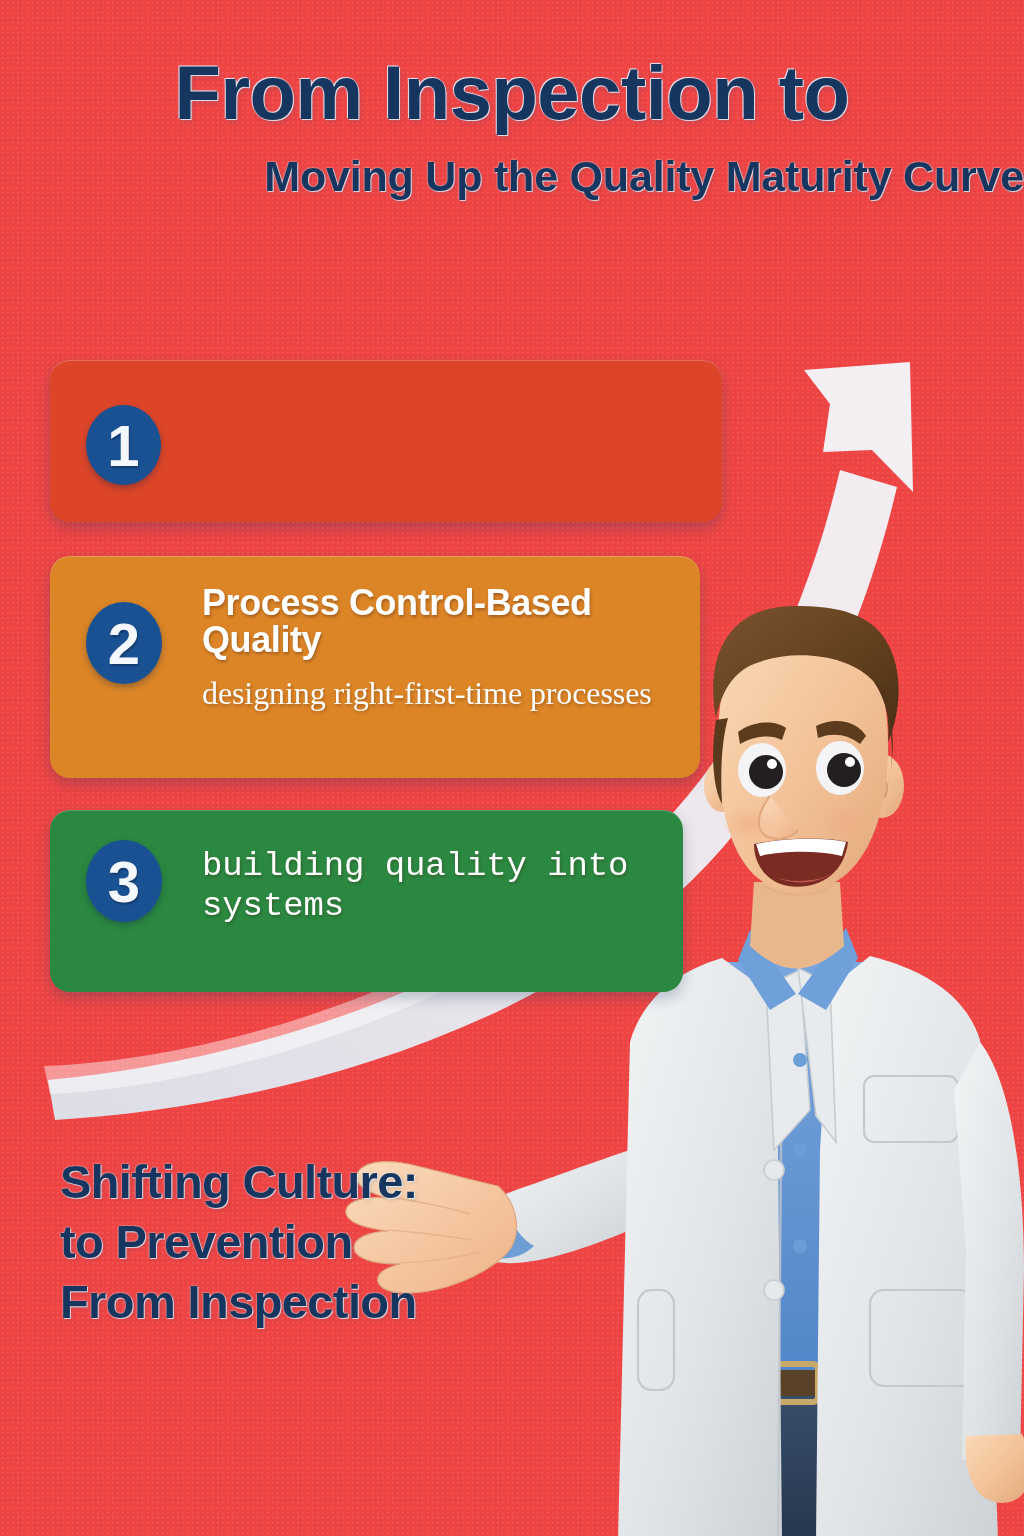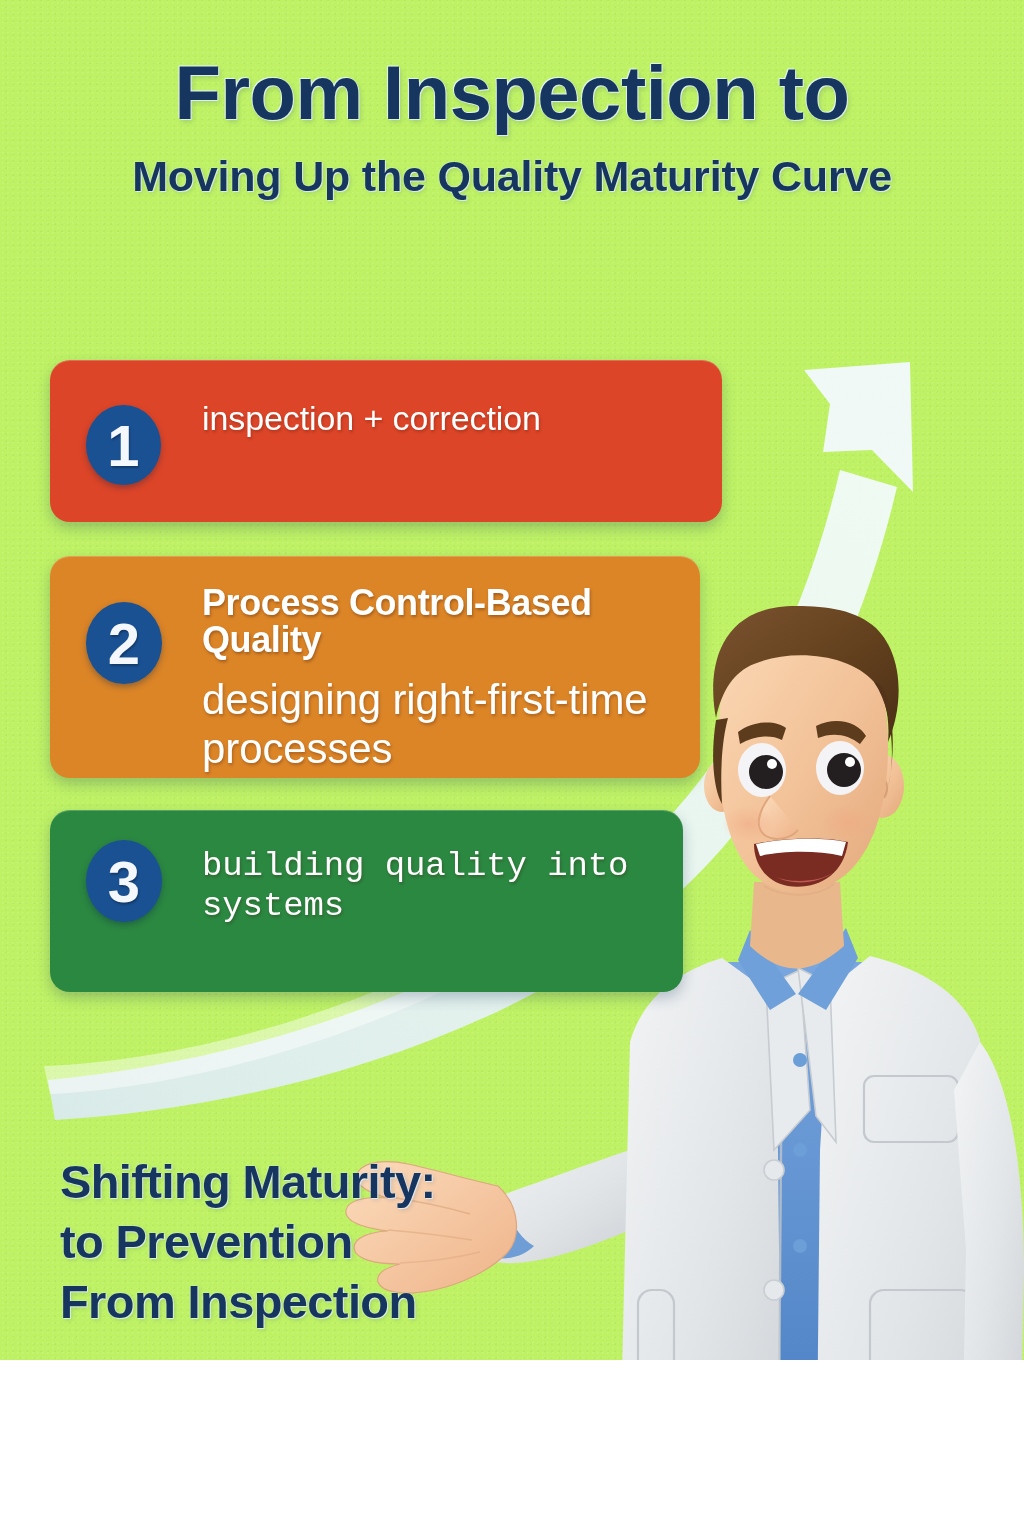--- a/index.html
+++ b/index.html
@@ -8,22 +8,22 @@
   }
   body {
     width: 1024px;
     height: 1536px;
     font-family: "Liberation Sans", sans-serif;
     overflow: hidden;
   }
   #poster {
     position: relative;
     width: 1024px;
-    height: 1360px;
-    background: #bef264;
+    height: 1536px;
+    background: #ef4444;
     overflow: hidden;
   }
   
   #grain {
     position: absolute;
     inset: 0;
     background-image:
       radial-gradient(rgba(255,255,255,0.10) 1px, transparent 1px),
       radial-gradient(rgba(0,0,0,0.035) 1px, transparent 1px);
     background-size: 5px 5px, 7px 7px;
@@ -64,20 +64,21 @@
   #subtitle {
     margin-top: 22px;
     font-size: 43px;
     font-weight: 600;
     color: #16355f;
     letter-spacing: -0.2px;
     text-shadow:
       0 0 2px rgba(230,245,255,0.9),
       1px 1px 0 rgba(230,245,255,0.7),
       2px 2px 4px rgba(40,70,110,0.18);
+    text-align: right;
   }
 
   
   .card {
     position: absolute;
     border-radius: 20px;
     box-shadow: 0 6px 14px rgba(30,60,95,0.28), 0 1px 0 rgba(255,255,255,0.22) inset;
     z-index: 5;
     display: block;
   }
@@ -120,21 +121,21 @@
   #card-1 .num-badge { left: 36px; top: 45px; width: 75px; height: 80px; font-size: 58px; }
   #card-1 .card-text { left: 152px; top: 30px; width: 500px; }
   #card-1 .card-heading { font-size: 40px; }
   #card-1 .card-sub { font-size: 34px; margin-top: 8px; }
 
   
   #card-2 { left: 50px; top: 556px; width: 650px; height: 222px; background: #dc8527; }
   #card-2 .num-badge { left: 36px; top: 46px; width: 76px; height: 82px; font-size: 58px; }
   #card-2 .card-text { left: 152px; top: 28px; width: 480px; }
   #card-2 .card-heading { font-size: 36px; }
-  #card-2 .card-sub { font-size: 42px; margin-top: 16px; }
+  #card-2 .card-sub { font-size: 32px; margin-top: 16px; font-family: Liberation Serif, serif; }
 
   
   #card-3 { left: 50px; top: 810px; width: 633px; height: 182px; background: #2b8841; }
   #card-3 .num-badge { left: 36px; top: 30px; width: 76px; height: 82px; font-size: 58px; }
   #card-3 .card-text { left: 152px; top: 22px; width: 470px; }
   #card-3 .card-heading { font-size: 40px; }
   #card-3 .card-sub { font-size: 34px; margin-top: 14px; font-family: Liberation Mono, monospace; }
 
   
   #footer-note {
@@ -365,21 +366,20 @@
       <path d="M 444 286 C 462 296, 488 294, 504 282 C 490 292, 460 294, 444 286 Z" fill="#c05a52"></path>
 
       <path d="M 434 296 C 454 308, 486 308, 504 294" fill="none" stroke="#e0a87e" stroke-width="2" opacity="0.6"></path>
     </g>
   </svg>
 
   <div class="card" id="card-1">
     <div class="card-inner">
       <div class="num-badge">1</div>
       <div class="card-text">
-        <div class="card-sub">inspection + correction</div>
       </div>
     </div>
   </div>
 
   <div class="card" id="card-2">
     <div class="card-inner">
       <div class="num-badge">2</div>
       <div class="card-text">
         <div class="card-heading">Process Control-Based Quality</div>
         <div class="card-sub">designing right-first-time processes</div>
@@ -390,18 +390,18 @@
   <div class="card" id="card-3">
     <div class="card-inner">
       <div class="num-badge">3</div>
       <div class="card-text">
         <div class="card-sub">building quality into systems</div>
       </div>
     </div>
   </div>
 
   <div id="footer-note">
-    <div>Shifting Maturity:</div>
+    <div>Shifting Culture:</div>
     <div>to Prevention</div>
     <div>From Inspection</div>
   </div>
 
 </div>
 
 </body></html>

